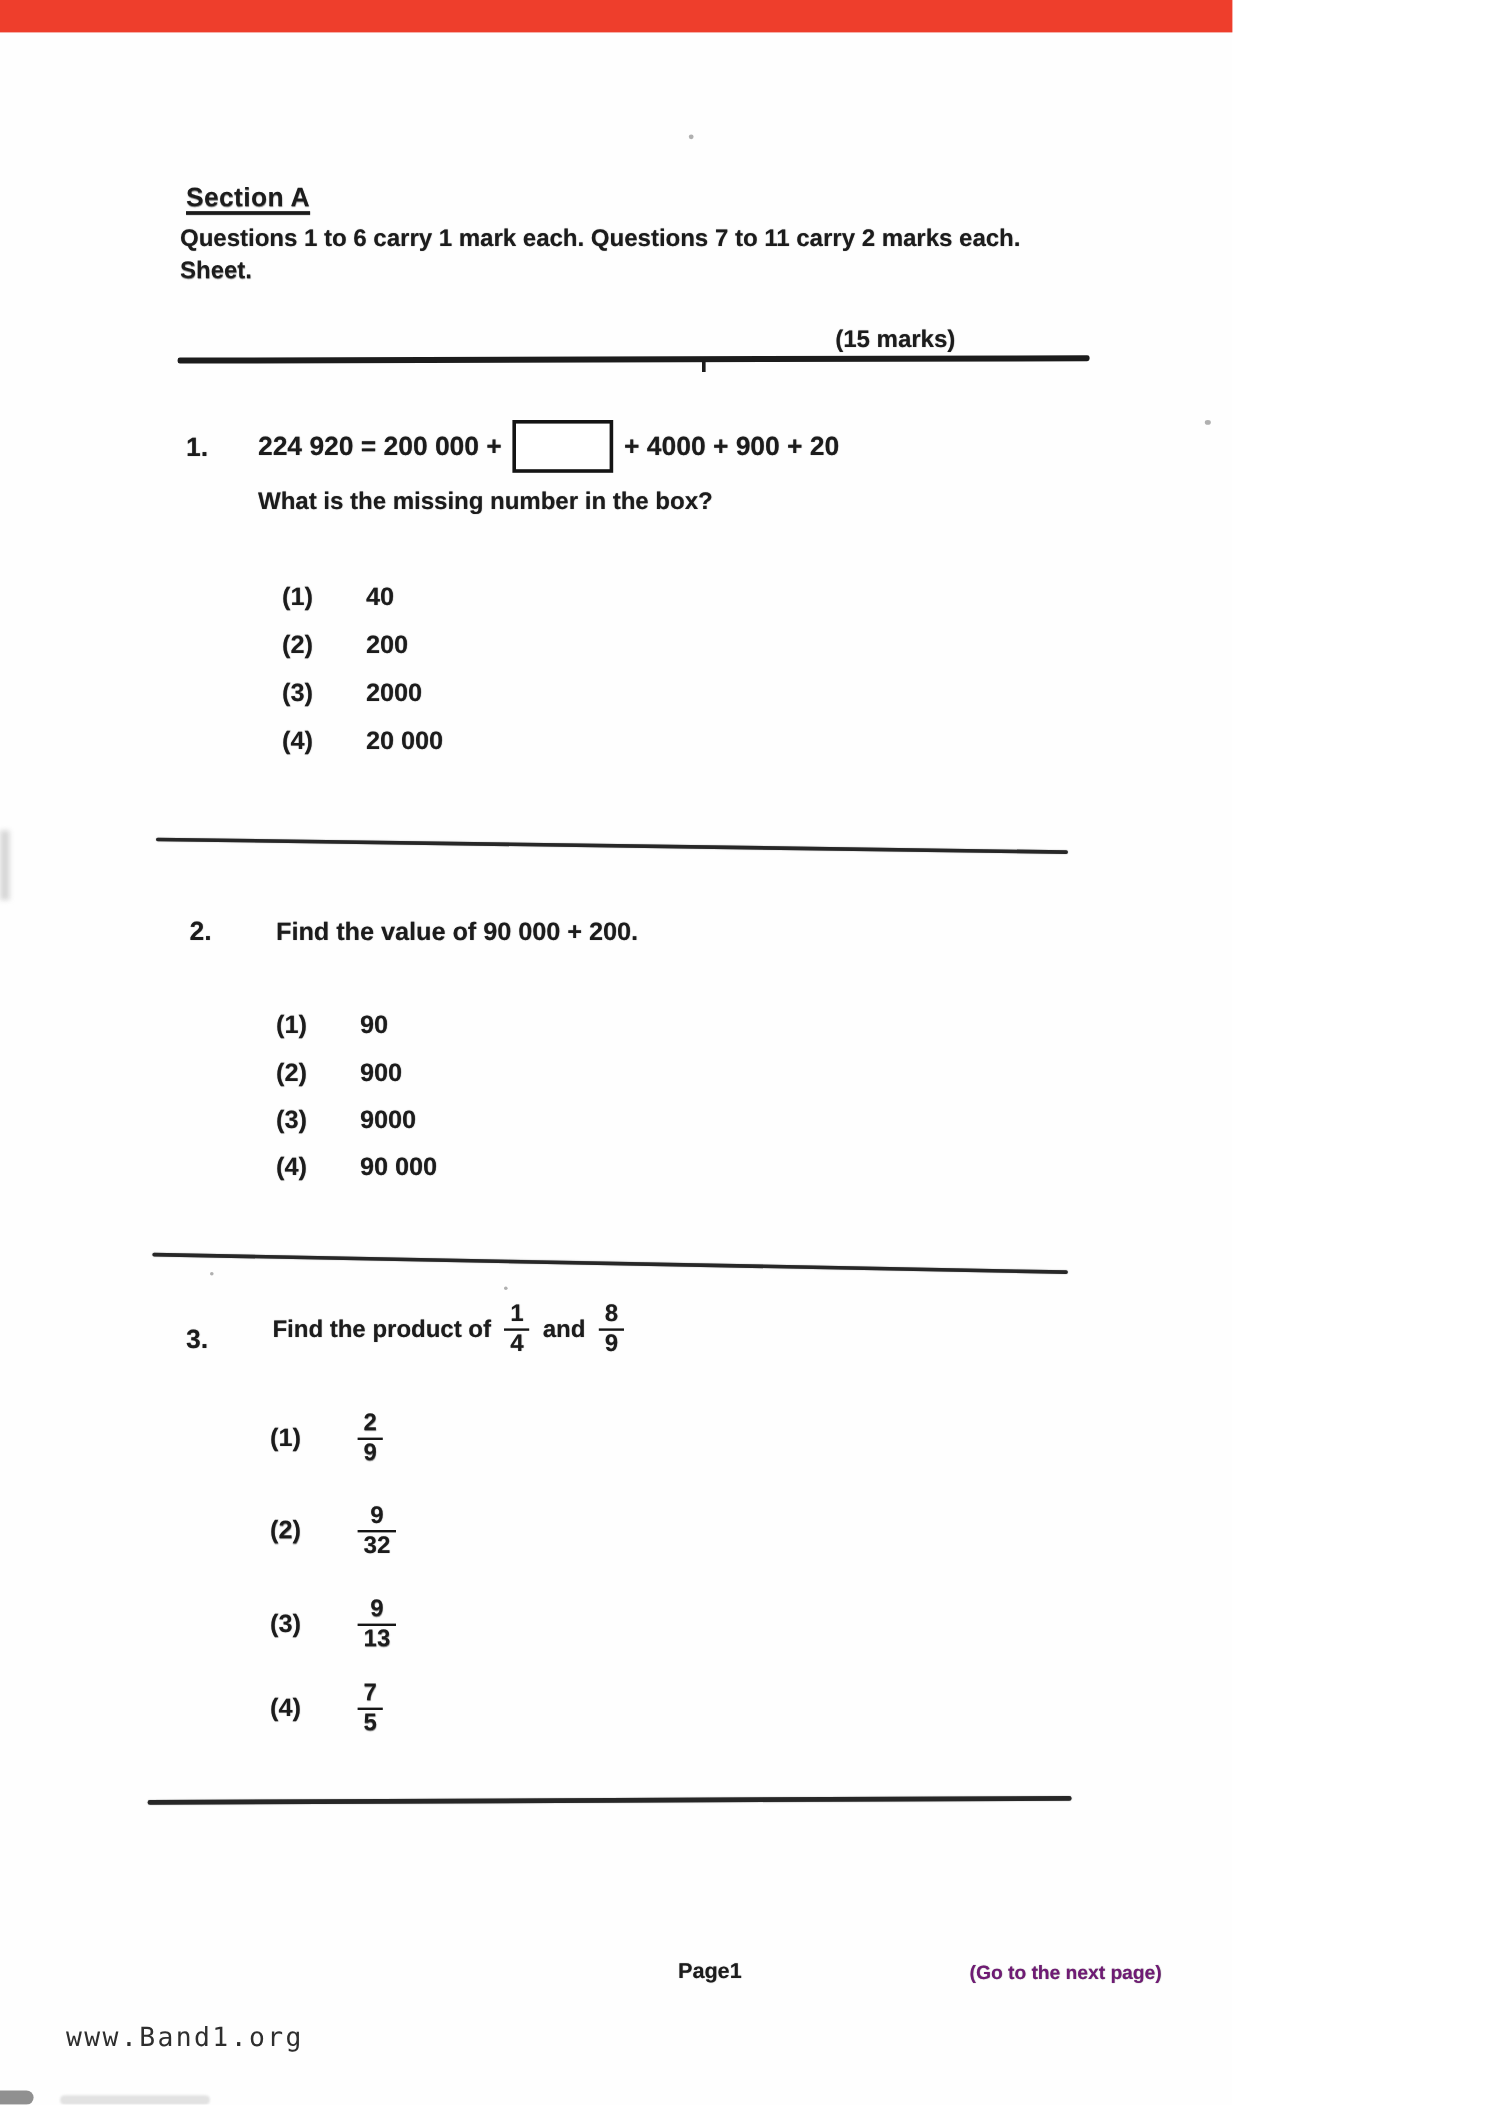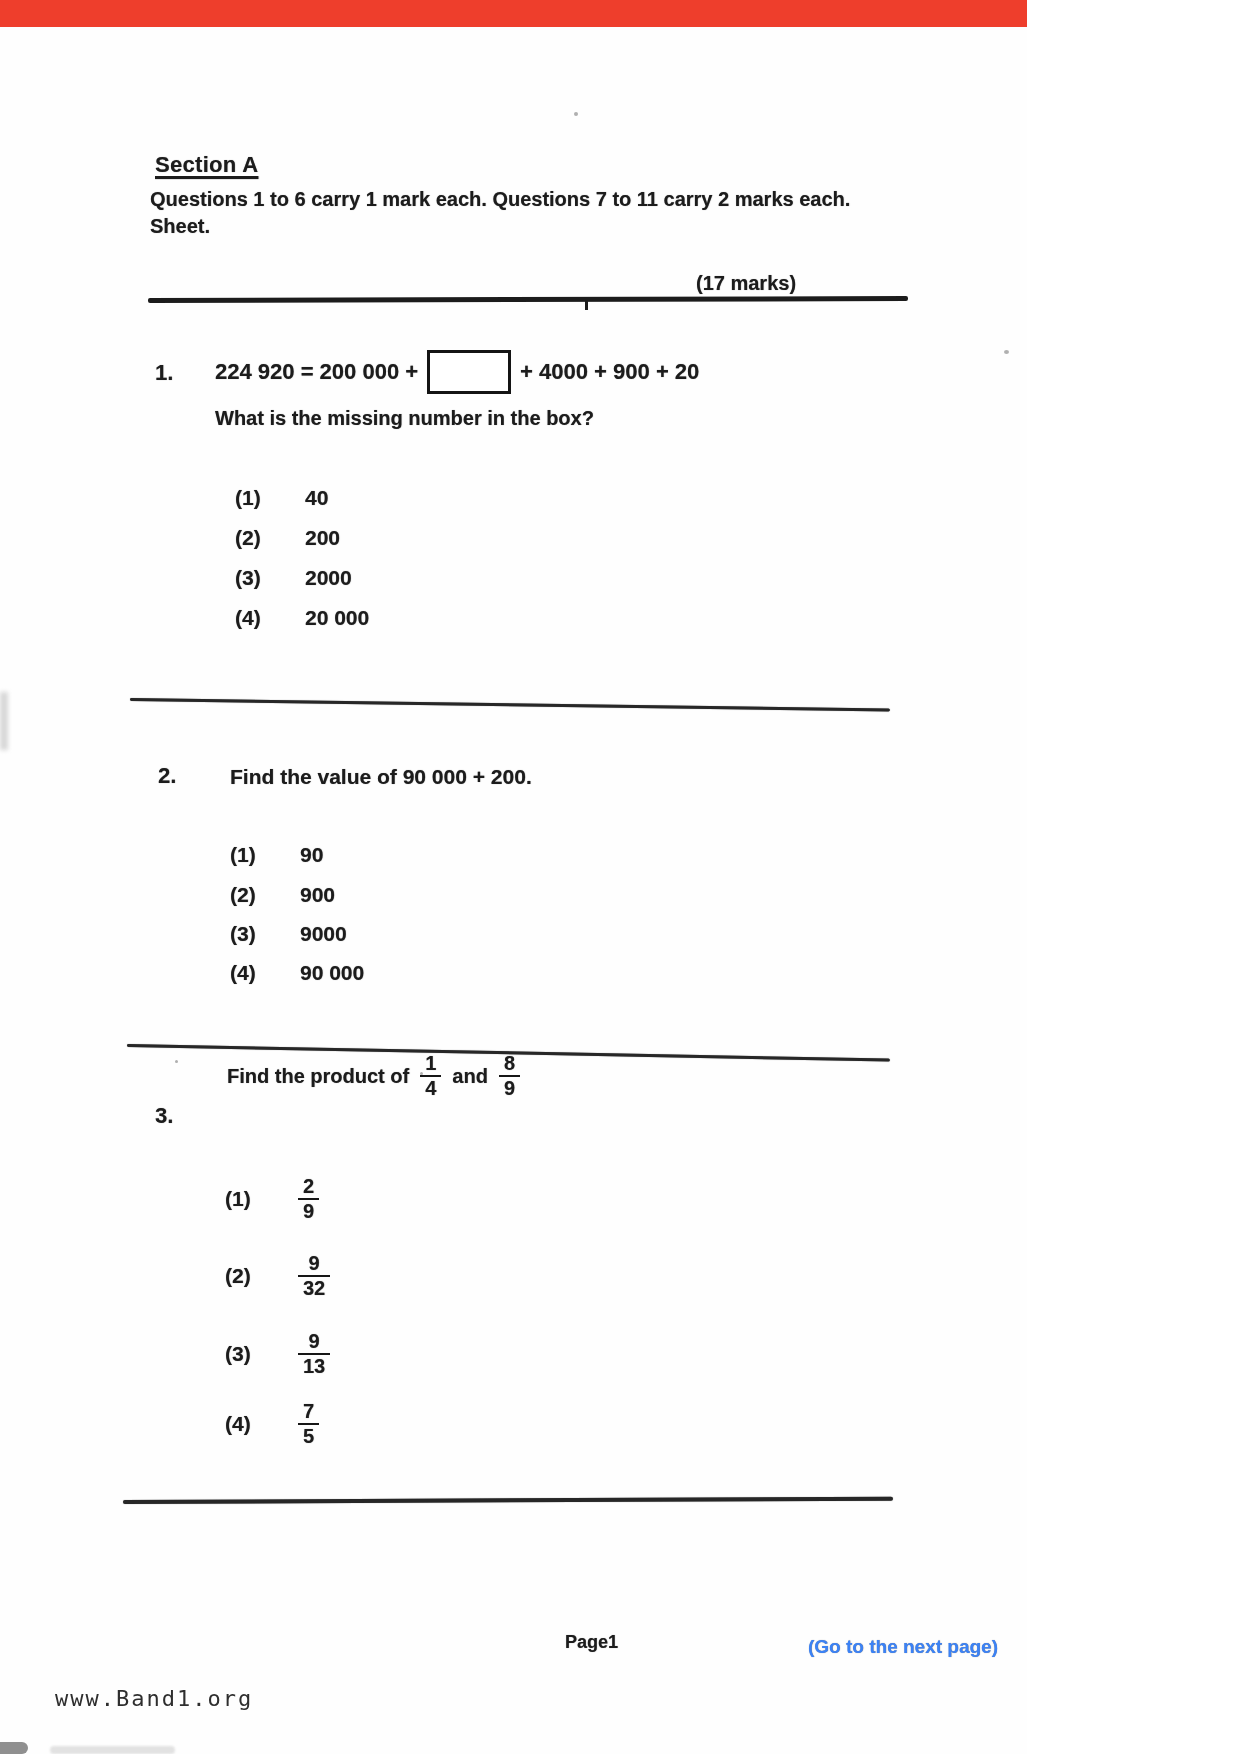--- a/index.html
+++ b/index.html
@@ -31,21 +31,21 @@
 
   .q3line { display:flex; align-items:center; gap:11px; font-size:20px; font-weight:700; }
   .frac { display:inline-flex; flex-direction:column; align-items:center; font-size:20px; font-weight:700; line-height:1.15; }
   .frac .num { padding:0 5px; }
   .frac .den { border-top:2.5px solid #161616; padding:0 5px; }
 
   .optf { display:flex; align-items:center; font-size:20px; font-weight:700; }
   .optf .lab { width:73px; font-size:21px; }
 
   .footer-page { font-size:18px; font-weight:700; }
-  .footer-next { font-size:19px; font-weight:600; color:#3b82f6; }
+  .footer-next { font-size:16px; font-weight:600; color:#701a75; }
   .watermark { font-family:"DejaVu Sans Mono", monospace; font-size:22px; color:#2e2e2e; letter-spacing:2px; }
 
   .blob { left:0; top:1742px; width:28px; height:12px; background:#909090; border-radius:0 6px 6px 0; }
   .smudge { left:50px; top:1746px; width:125px; height:8px; background:#e2e2e2; border-radius:4px; filter:blur(1px); }
   .edge-streak { left:0; top:692px; width:8px; height:58px; background:#d7d7d7; filter:blur(2px); }
   .speck { background:#6f6f6f; border-radius:50%; opacity:.55; }
 </style>
 </head>
 <body>
 
@@ -53,21 +53,21 @@
 
   <div class="abs topbar" id="topbar" style="background: rgb(238, 62, 44);"></div>
 
   <div class="abs title scan" style="left:155px; top:152px;">Section A</div>
 
   <div class="abs instr scan" style="left:150px; top:186px;">
     <div>Questions 1 to 6 carry 1 mark each. Questions 7 to 11 carry 2 marks each.</div>
     <div>Sheet.</div>
   </div>
 
-  <div class="abs marks scan" style="right:331px; top:272px; transform:translateX(100%);">(17 marks)</div>
+  <div class="abs marks scan" style="right:331px; top:272px; transform:translateX(100%);">(15 marks)</div>
 
   <div class="abs rule-thick" style="left:148px; top:298px; width:760px; transform:rotate(-0.15deg);"></div>
   <div class="abs" style="left:585px; top:301px; width:3px; height:9px; background:#1c1c1c;"></div>
 
   <div class="abs qnum scan" style="left:155px; top:360px;">1.</div>
   <div class="abs eqrow scan" style="left:215px; top:350px;">
     <span>224 920 = 200 000 +</span>
     <span class="ansbox"></span>
     <span>+ 4000 + 900 + 20</span>
   </div>
@@ -108,21 +108,21 @@
     <span>9000</span>
   </div>
   <div class="abs opt scan" style="left:230px; top:961px;">
     <span class="lab">(4)</span>
     <span>90 000</span>
   </div>
 
   <div class="abs divider" style="left:127px; top:1044px; width:763px; transform:rotate(1.1deg);"></div>
 
   <div class="abs qnum scan" style="left:155px; top:1103px;">3.</div>
-  <div class="abs q3line scan" style="left:227px; top:1052px;">
+  <div class="abs q3line scan" style="left:227px; top:1084px;">
     <span>Find the product of</span>
     <span class="frac">
       <span class="num">1</span>
       <span class="den">4</span>
     </span>
     <span>and</span>
     <span class="frac">
       <span class="num">8</span>
       <span class="den">9</span>
     </span>

